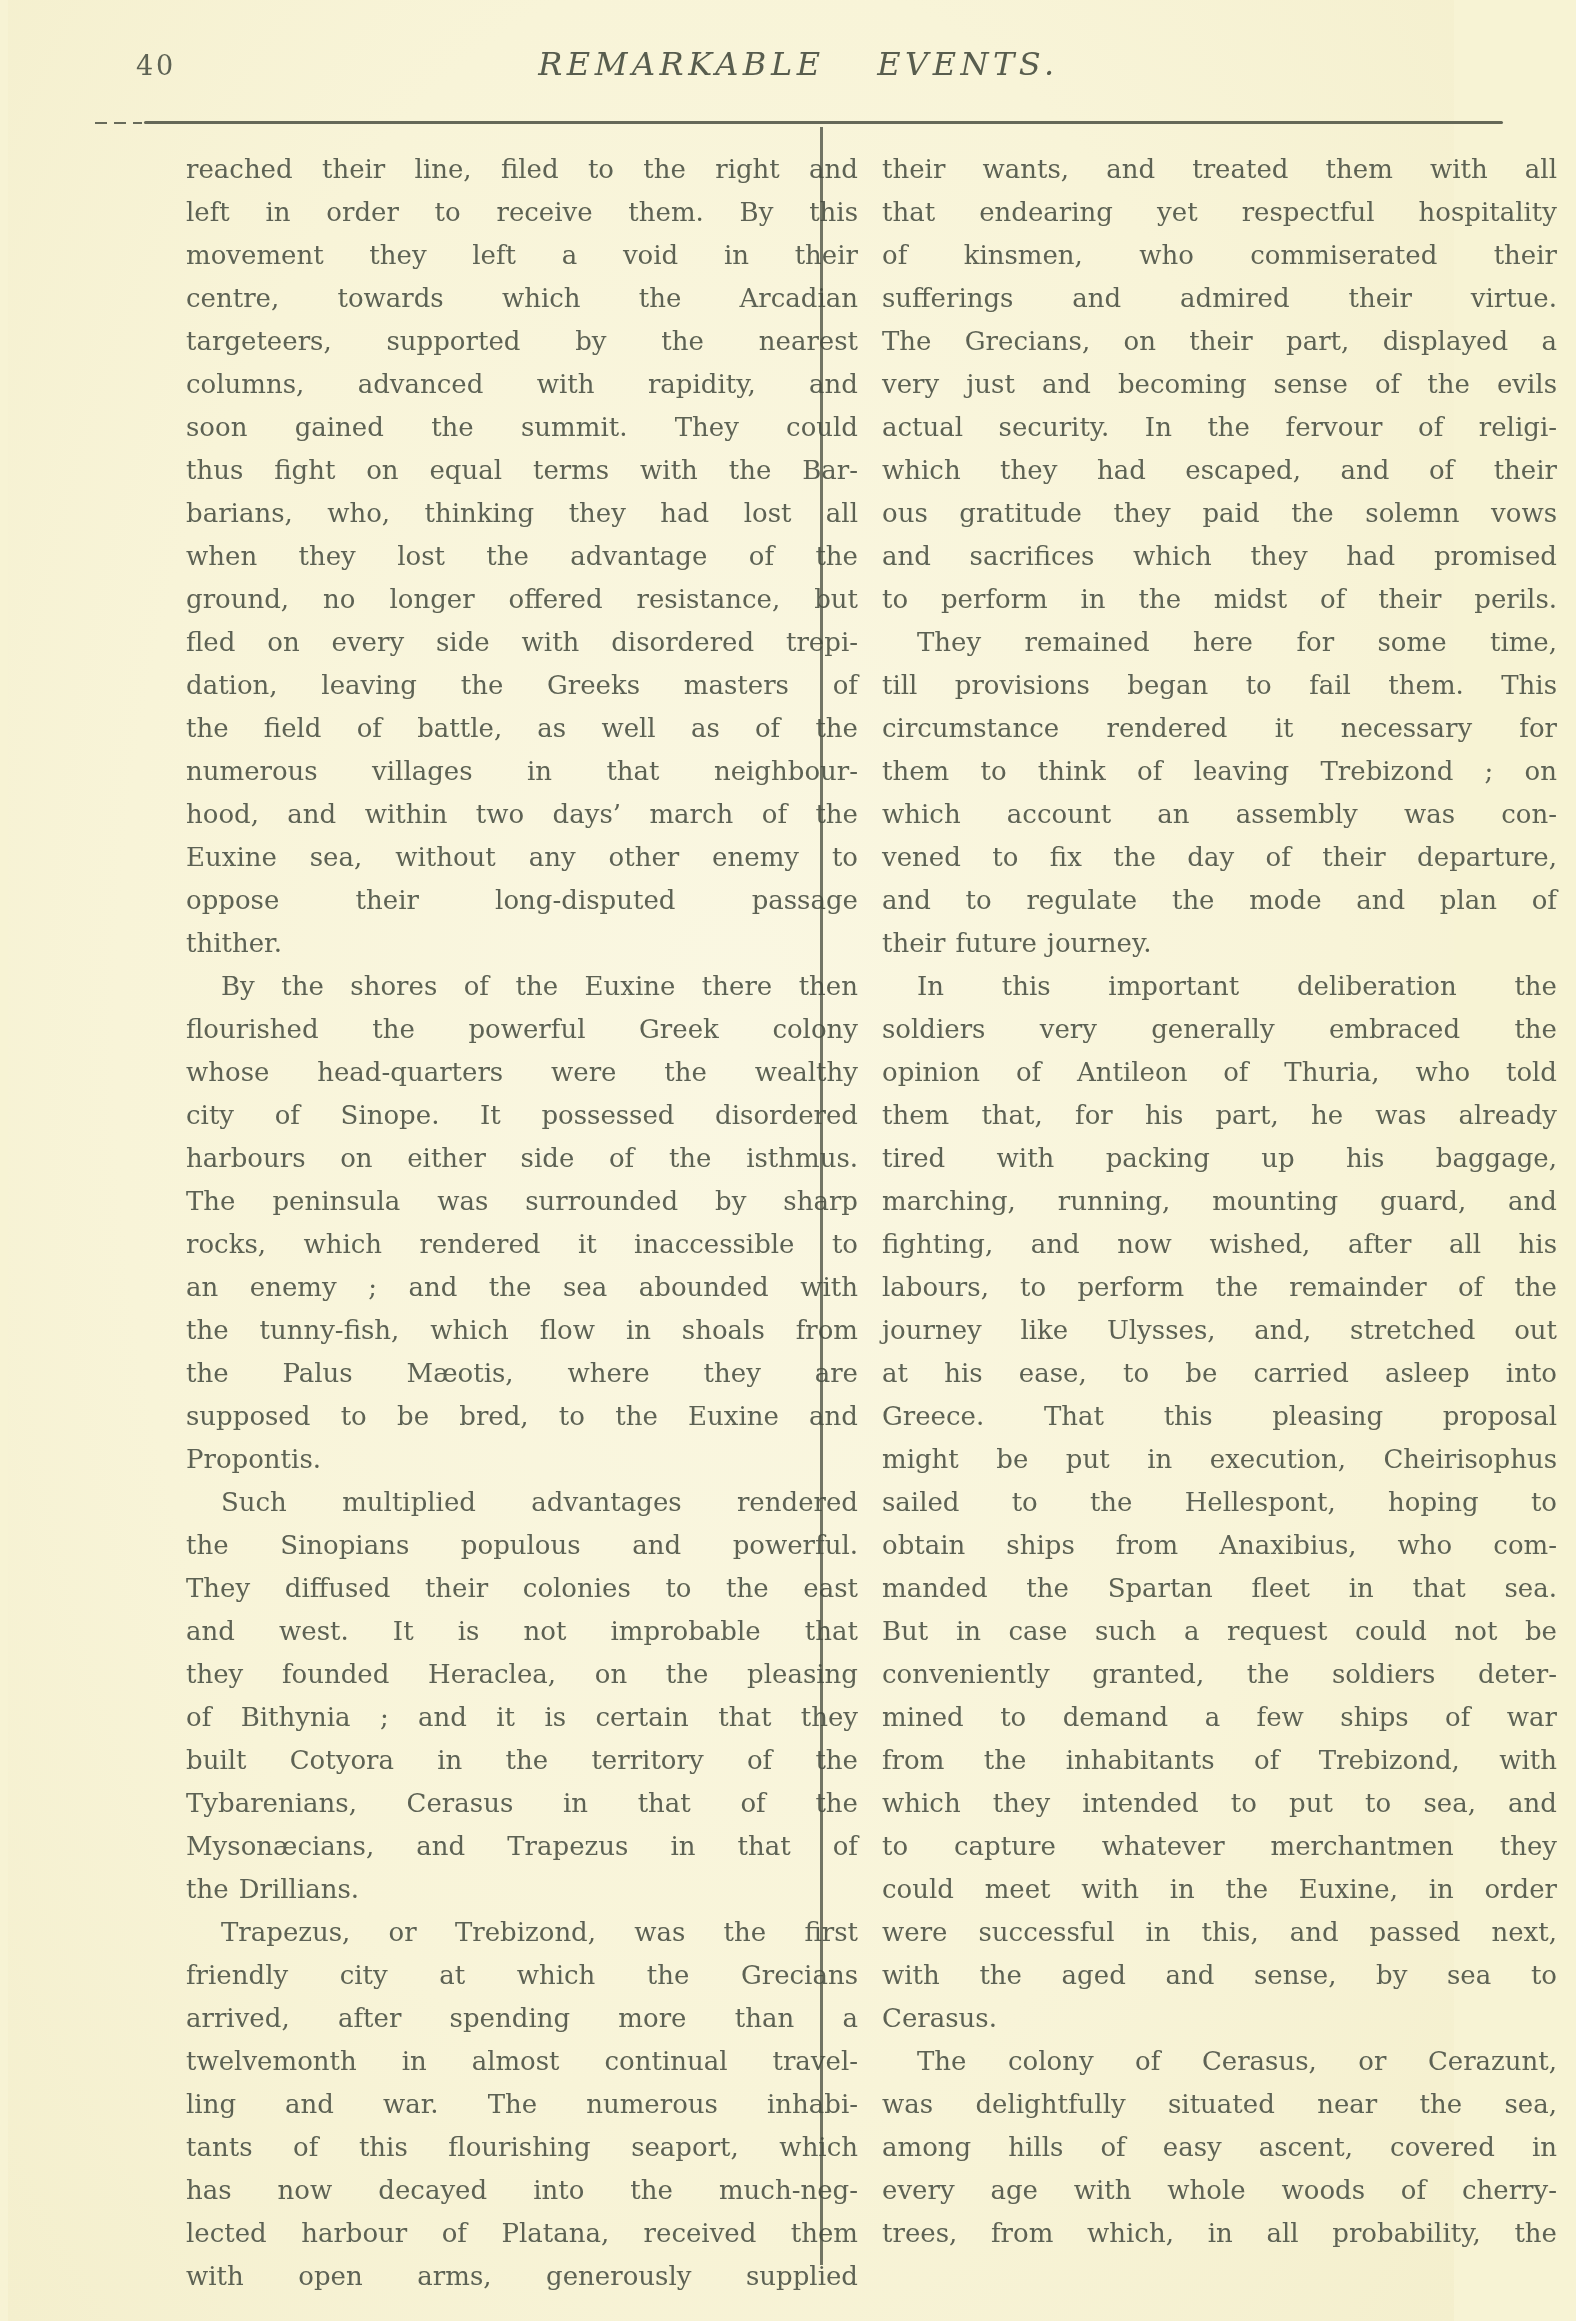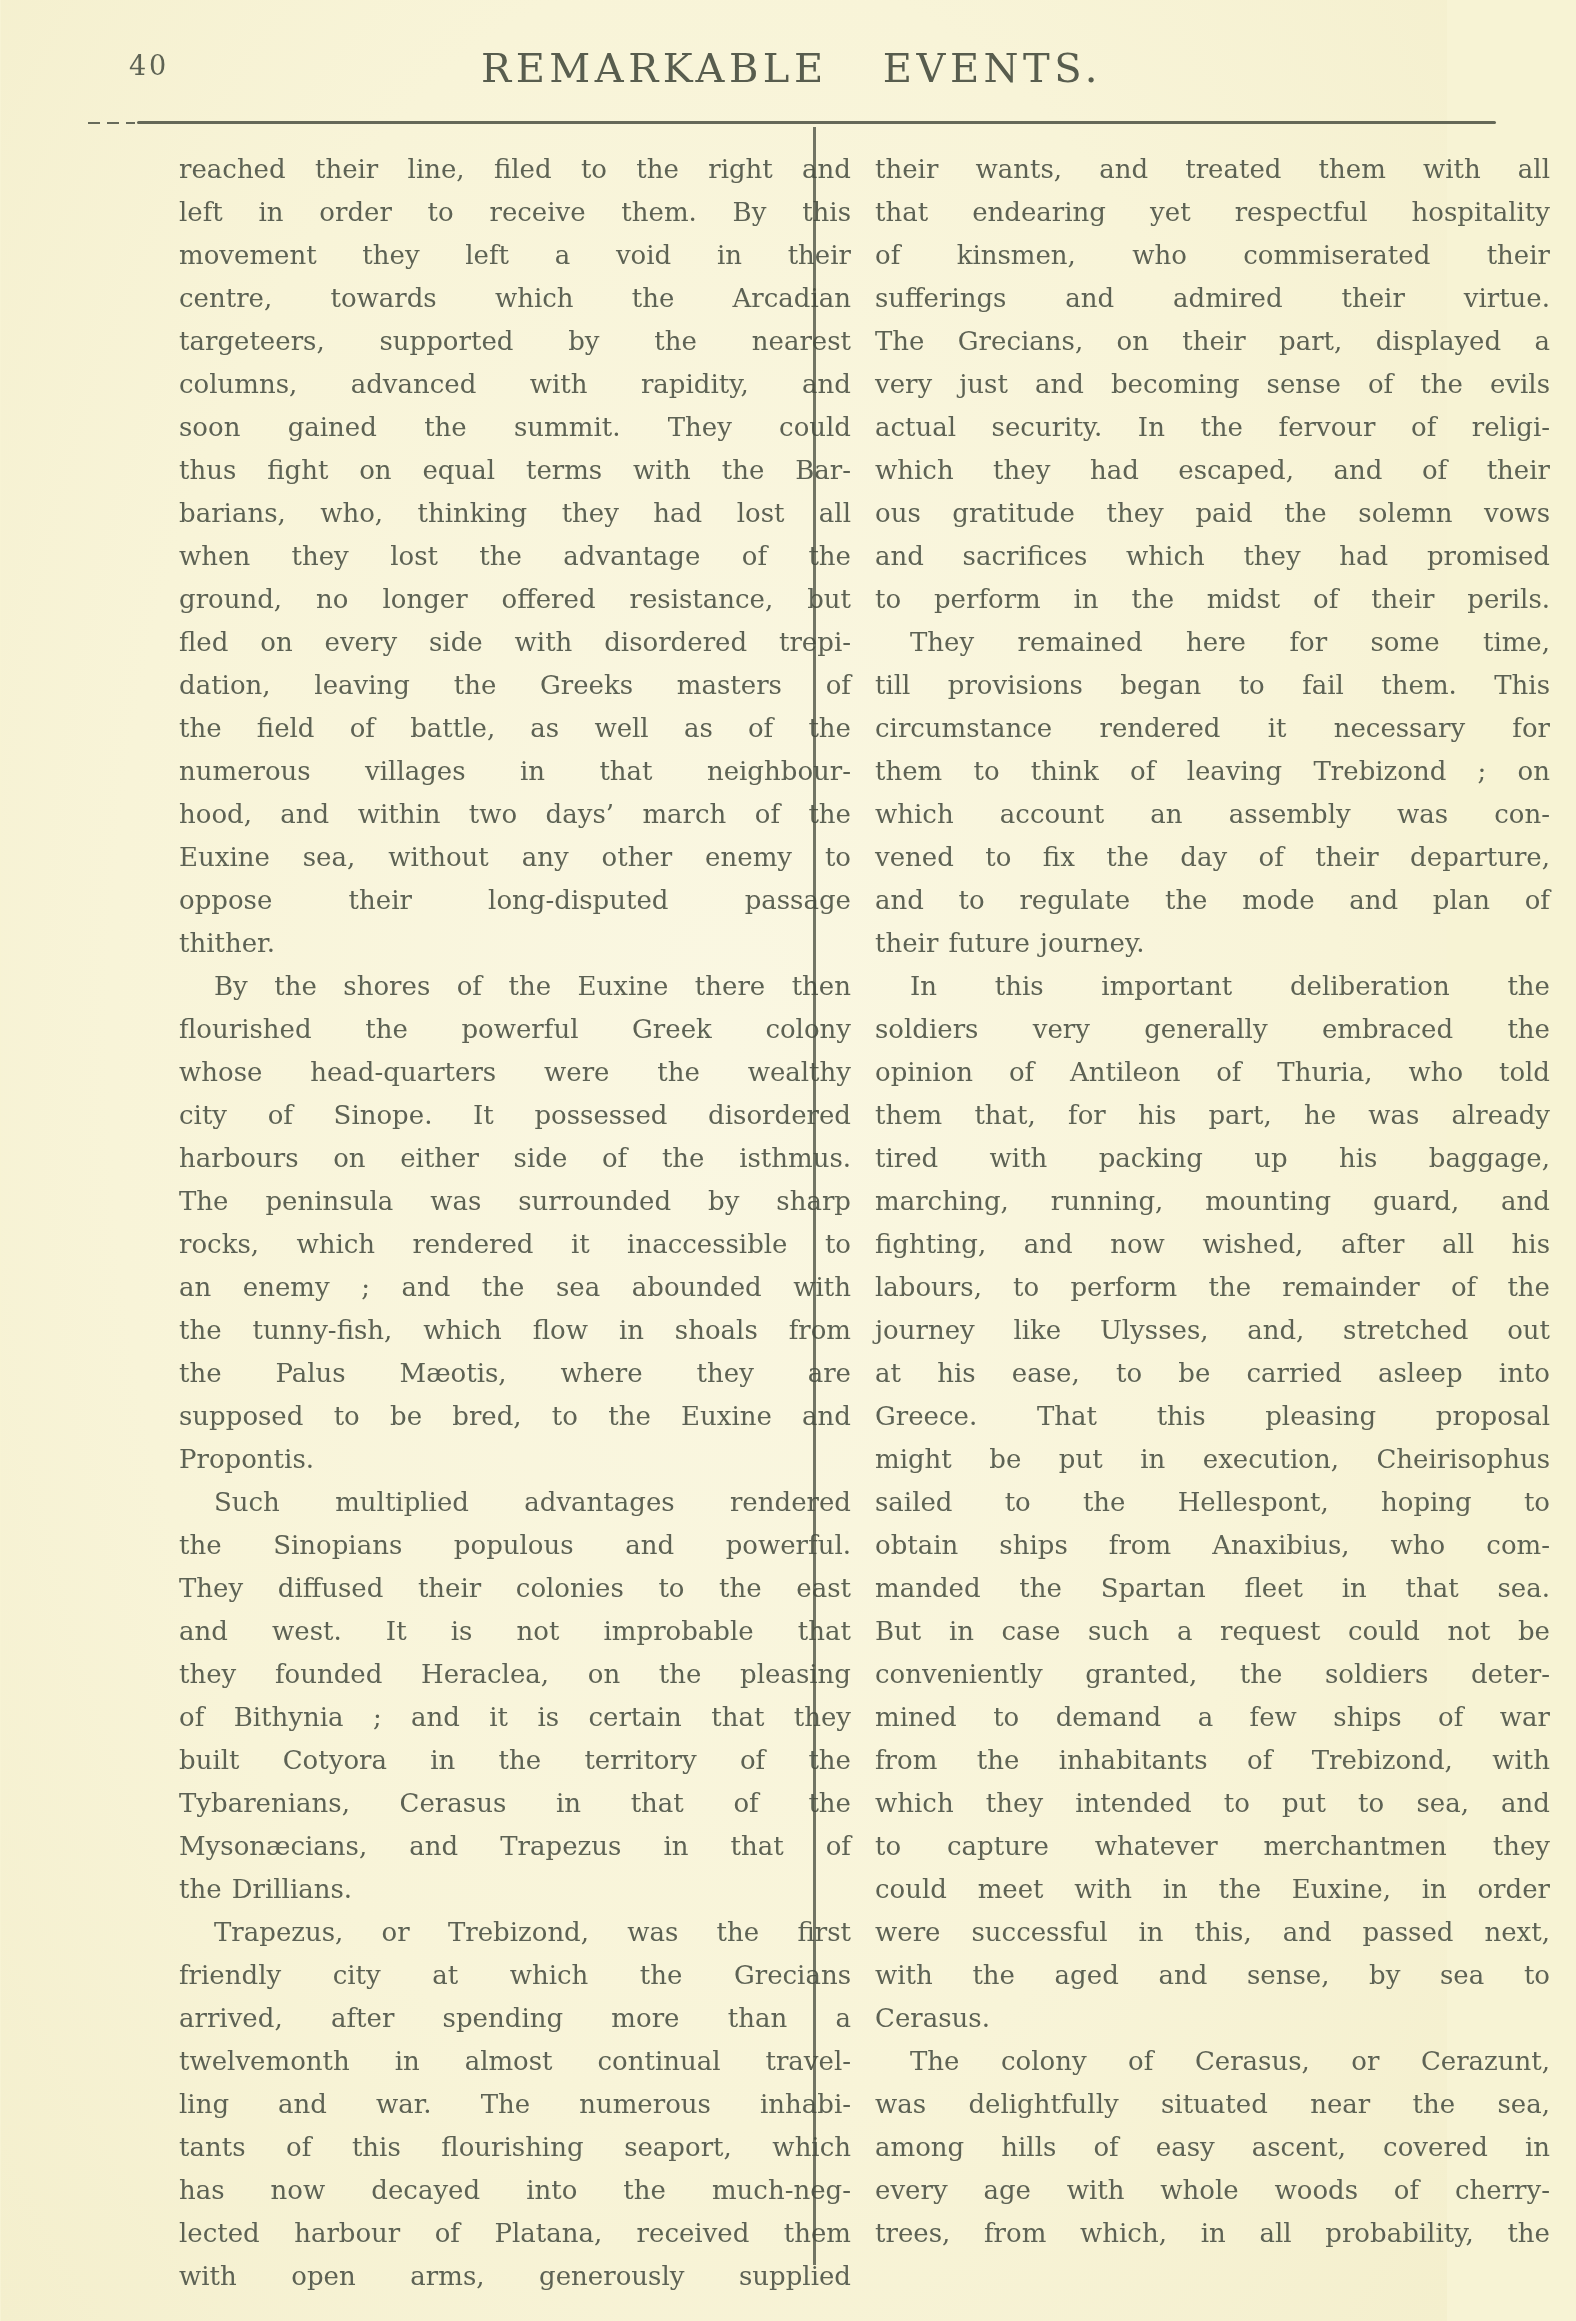--- a/index.html
+++ b/index.html
@@ -3,31 +3,31 @@
 <meta charset="utf-8">
 <style>
   html,body{margin:0;padding:0;}
   body{
     width:1576px;height:2322px;
     background:#f7f3d4;
     font-family:"DejaVu Serif", serif;
     overflow:hidden;
   }
   .page{
-    position:absolute;left:1px;top:0;width:1446px;height:2322px;
+    position:absolute;left:8px;top:0;width:1446px;height:2322px;
     background:radial-gradient(ellipse at 50% 45%, #faf7e2 0%, #f8f4d8 60%, #f4efcd 100%);
   }
   .folio{
     position:absolute;left:128px;top:50px;
     font-size:27px;letter-spacing:2.7px;color:#5e6354;
   }
   .running-head{
     position:absolute;left:86px;top:45px;width:1409px;
-    text-align:center;
-    font-size:40px;letter-spacing:4.5px;word-spacing:38px;
+    text-align:center;font-style:italic;
+    font-size:32px;letter-spacing:4.5px;word-spacing:38px;
     color:#585d4e;
   }
   .head-rule{
     position:absolute;left:136px;top:121px;width:1359px;height:2.7px;
     background:rgba(68,73,60,0.82);
     border-radius:1.8px;
   }
   .head-rule-dash{
     position:absolute;left:87px;top:122px;width:47px;height:1.8px;
     background:repeating-linear-gradient(90deg, rgba(68,73,60,0.8) 0 11.8px, rgba(68,73,60,0) 11.8px 19px);

